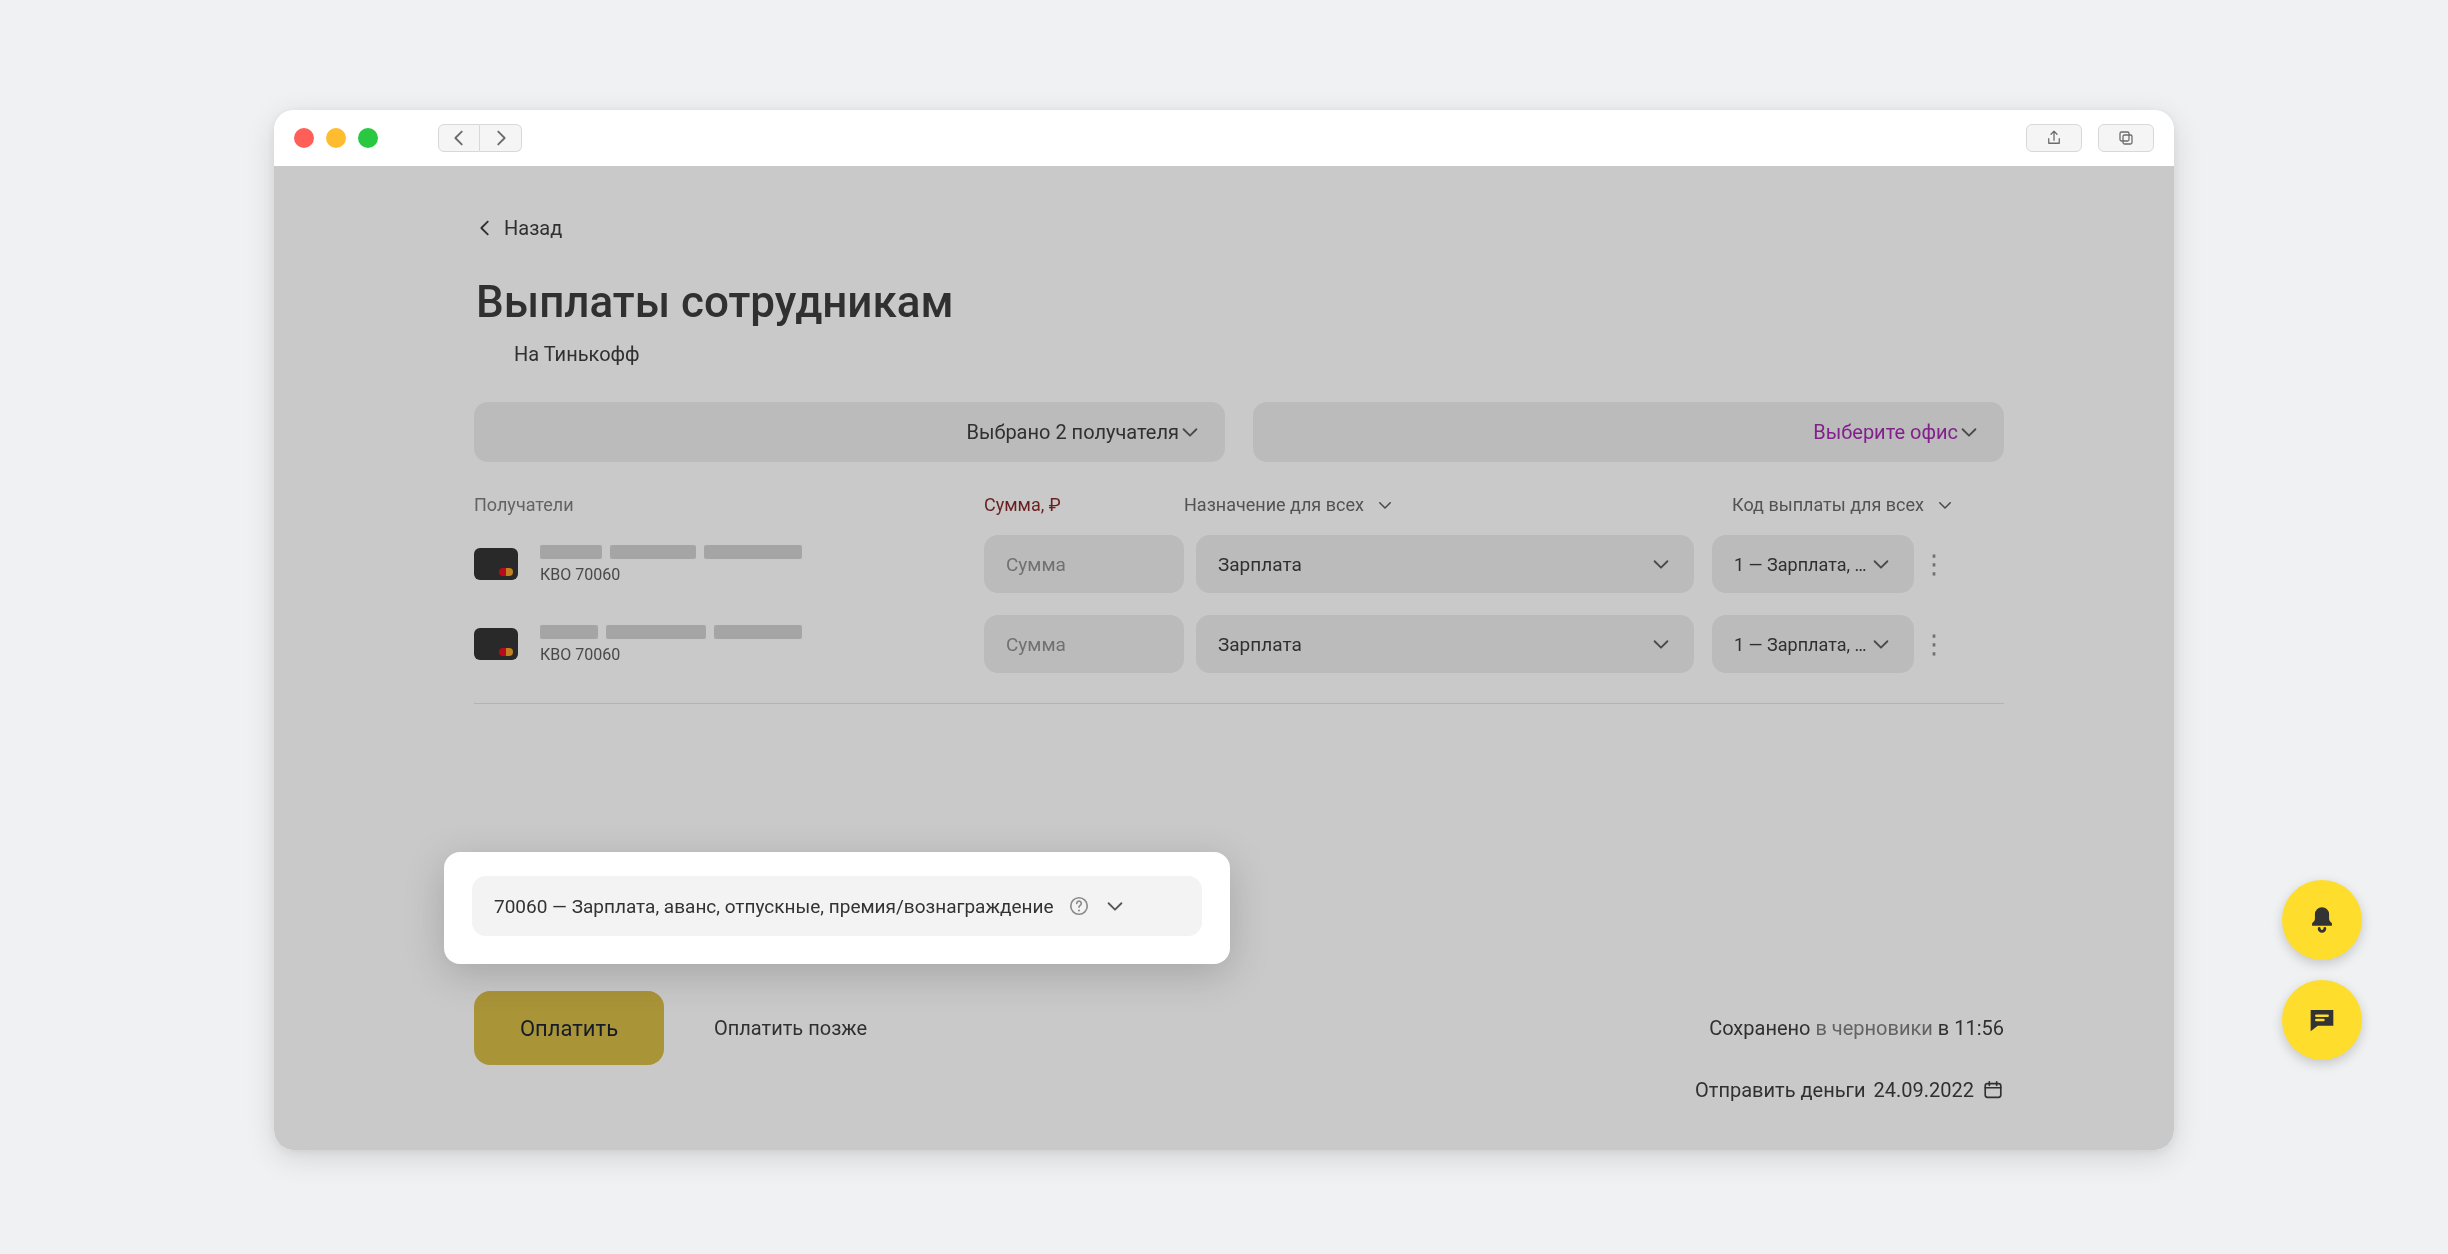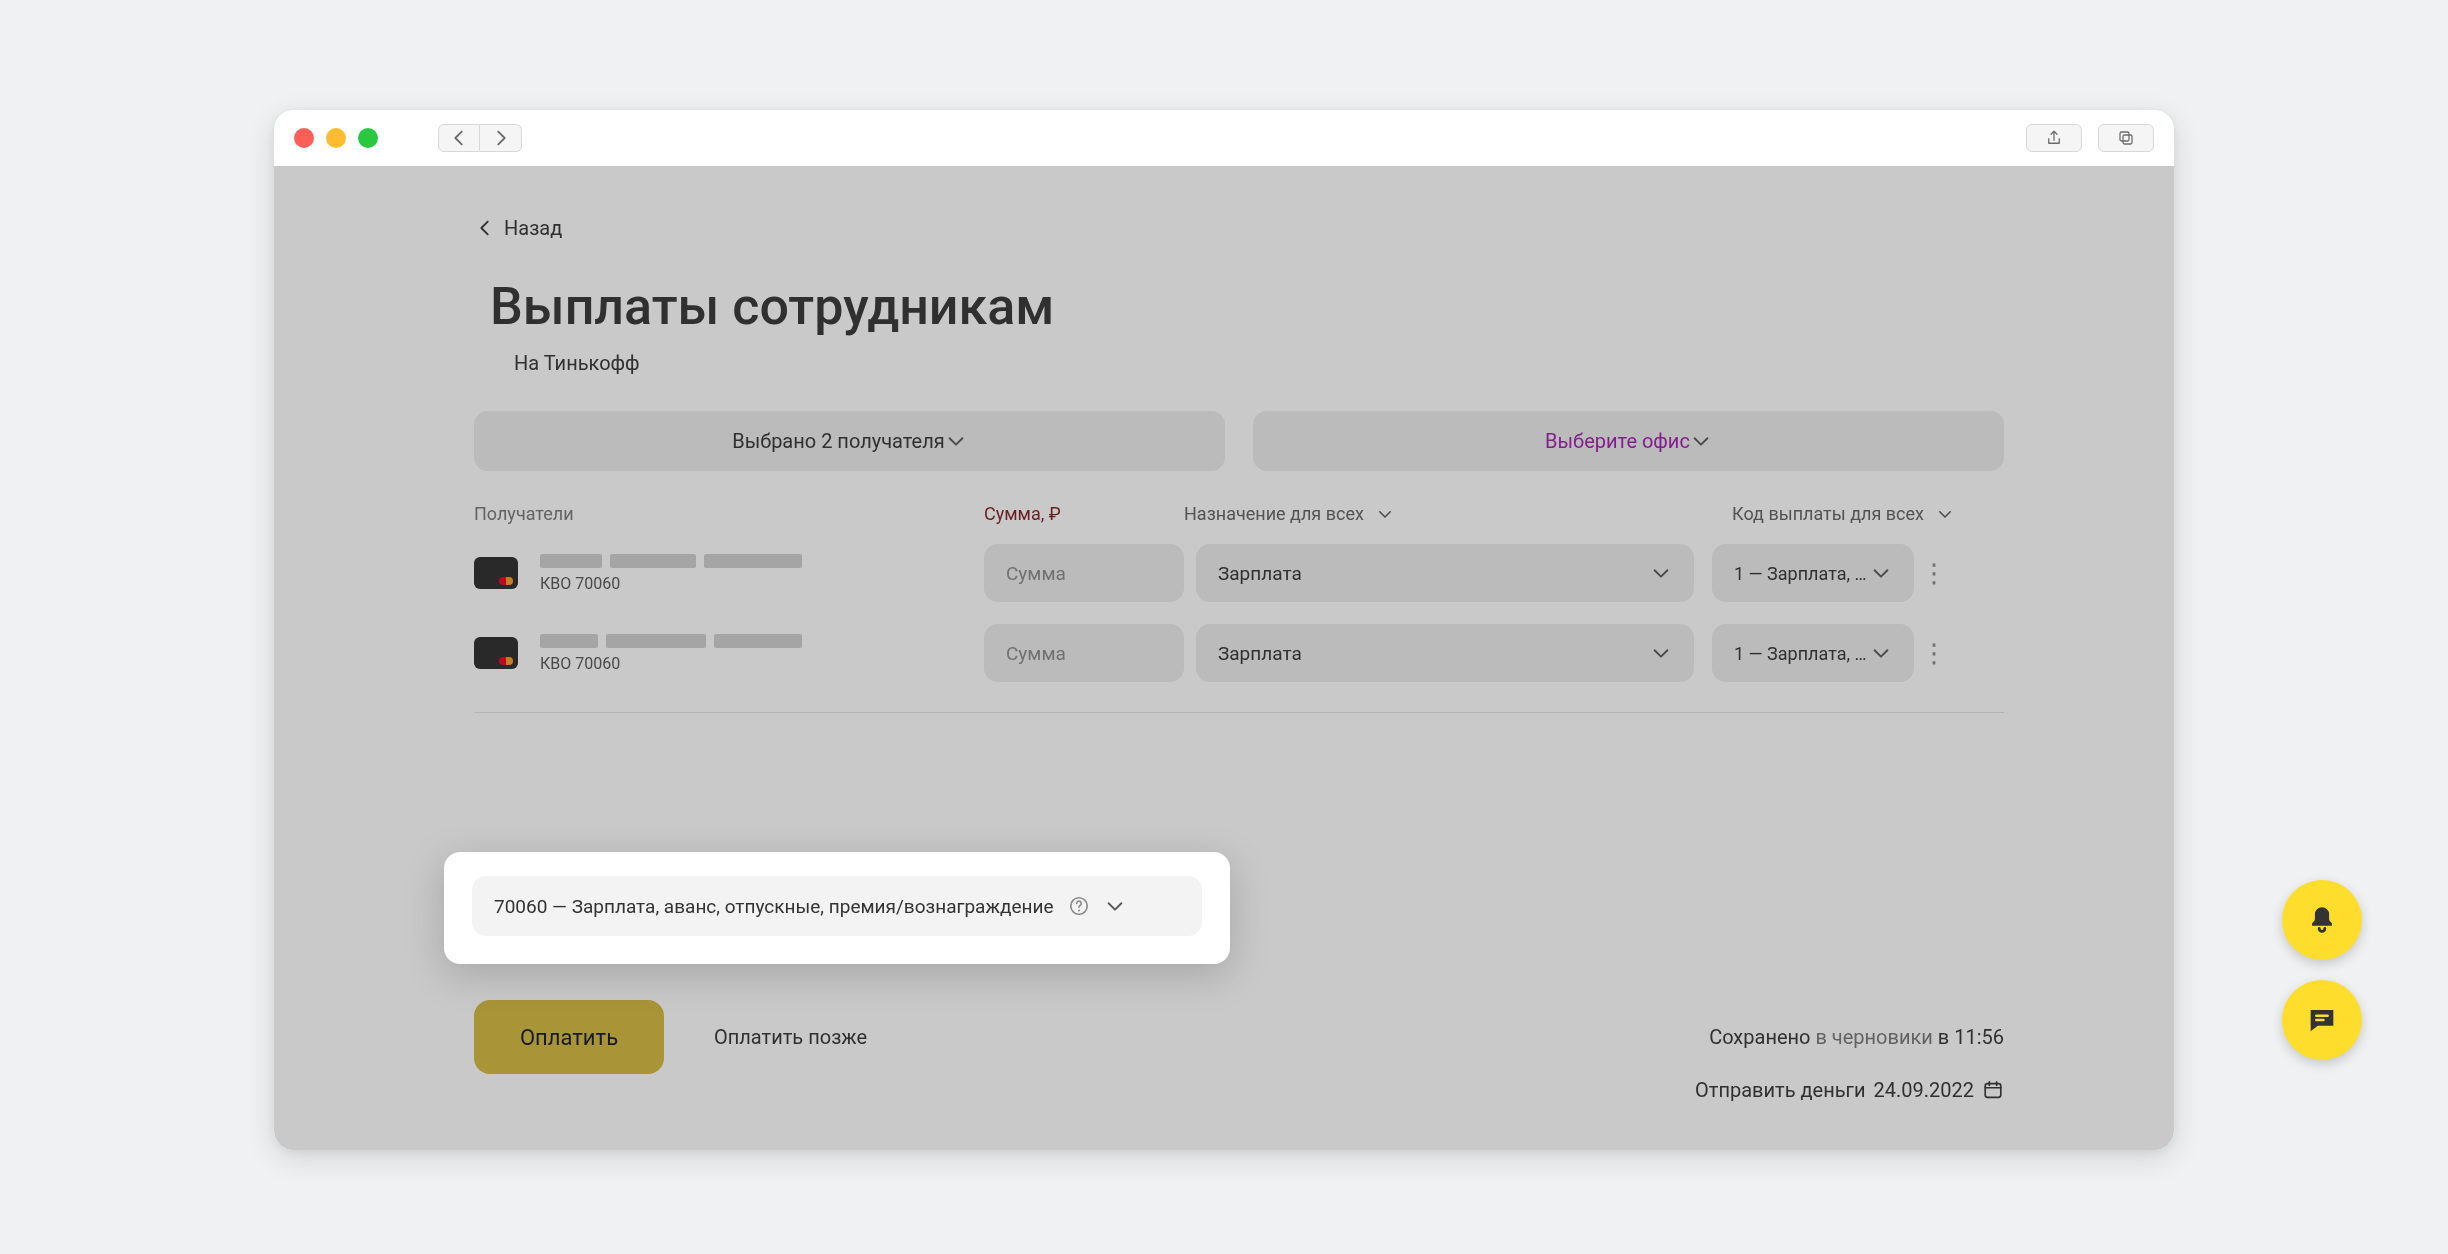--- a/index.html
+++ b/index.html
@@ -113,23 +113,23 @@
     .back-link {
       display: inline-flex;
       align-items: center;
       gap: 8px;
       color: #333;
       font-size: 20px;
       margin-bottom: 36px;
     }
 
     h1.page-title {
-      font-size: 52px;
+      font-size: 44px;
       font-weight: 500;
-      margin: 0 0 14px 16px;
+      margin: 0 0 14px 2px;
       color: #333;
     }
     .subtitle {
       font-size: 20px;
       color: #333;
       margin-bottom: 36px;
       margin-left: 40px;
     }
 
     .filters-row {
@@ -138,21 +138,21 @@
       margin-bottom: 32px;
     }
     .select-like {
       flex: 1 1 0;
       height: 60px;
       border-radius: 14px;
       background: #ececec;
       display: flex;
       align-items: center;
       padding: 0 24px;
-      justify-content: center;
+      justify-content: flex-end;
       font-size: 20px;
       color: #333;
     }
 
     .table-head {
       display: grid;
       grid-template-columns: 510px 200px 510px 260px;
       gap: 0;
       font-size: 18px;
       color: #777;

